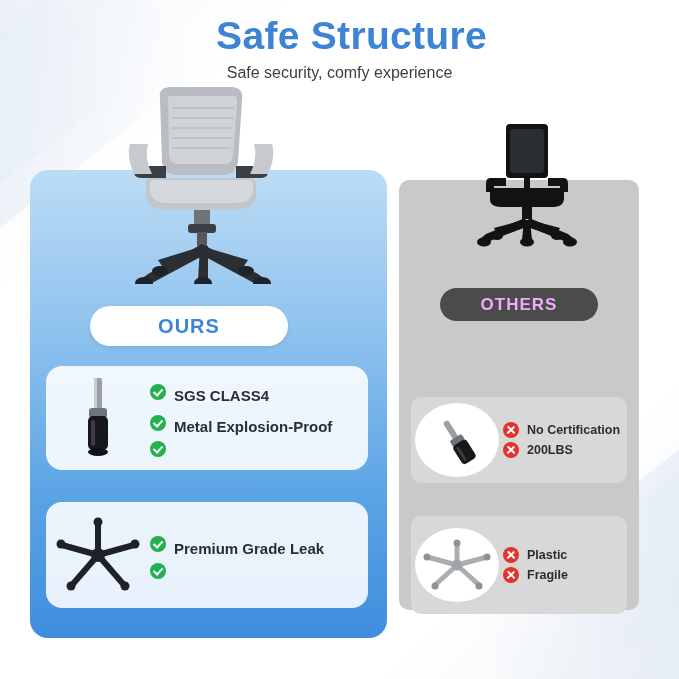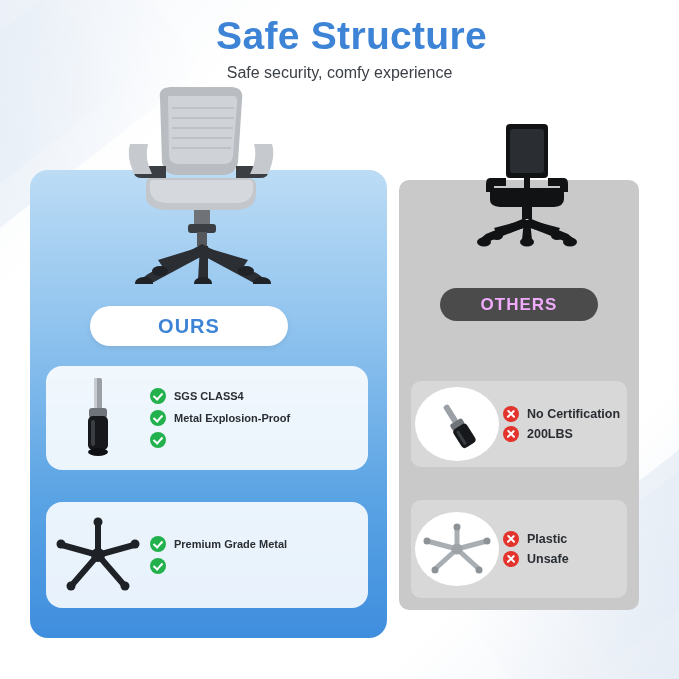--- a/index.html
+++ b/index.html
@@ -153,23 +153,24 @@
   .feature-list {
     flex: 1;
     padding-right: 8px;
   }
   .feature-row {
     display: flex;
     align-items: center;
     margin: 6px 0;
   }
   .feature-row .txt {
-    font-size: 11px;
+    font-size: 15px;
     color: #2a2e33;
     font-weight: bold;
+    margin-top: 8px;
   }
 
   
   .ic {
     width: 16px;
     height: 16px;
     min-width: 16px;
     border-radius: 50%;
     margin-right: 8px;
     position: relative;
@@ -203,20 +204,21 @@
 
   
   .card-others {
     position: absolute;
     left: 411px;
     width: 216px;
     border-radius: 10px;
     background: #d8d8d8;
     display: flex;
     align-items: center;
+    margin-top: 16px;
   }
   .card-others.o1 { top: 381px; height: 86px; }
   .card-others.o2 { top: 500px; height: 98px; }
   .thumb-o {
     width: 84px;
     min-width: 84px;
     height: 74px;
     margin: 6px 0 6px 4px;
     background: #ffffff;
     border-radius: 50%;
@@ -333,21 +335,21 @@
         <circle cx="46" cy="7" r="4.5" fill="#1e2125"></circle>
         <circle cx="9" cy="29" r="4.5" fill="#1e2125"></circle>
         <circle cx="83" cy="29" r="4.5" fill="#1e2125"></circle>
         <circle cx="19" cy="71" r="4.5" fill="#1e2125"></circle>
         <circle cx="73" cy="71" r="4.5" fill="#1e2125"></circle>
       </svg>
     </div>
     <div class="feature-list">
       <div class="feature-row">
         <span class="ic check"></span>
-        <span class="txt">Premium Grade Metal</span>
+        <span class="txt">Premium Grade Leak</span>
       </div>
       <div class="feature-row">
         <span class="ic check"></span>
       </div>
     </div>
   </div>
 
   <div class="panel-others"></div>
 
   <svg class="chair-others" viewBox="0 0 110 130">
@@ -415,18 +417,18 @@
         <circle cx="59" cy="49" r="3.5" fill="#8d9297"></circle>
       </svg>
     </div>
     <div class="feature-list-o">
       <div class="feature-row-o">
         <span class="ic cross"></span>
         <span class="txt">Plastic</span>
       </div>
       <div class="feature-row-o">
         <span class="ic cross"></span>
-        <span class="txt">Unsafe</span>
+        <span class="txt">Fragile</span>
       </div>
     </div>
   </div>
 
 </div>
 
 </body></html>

